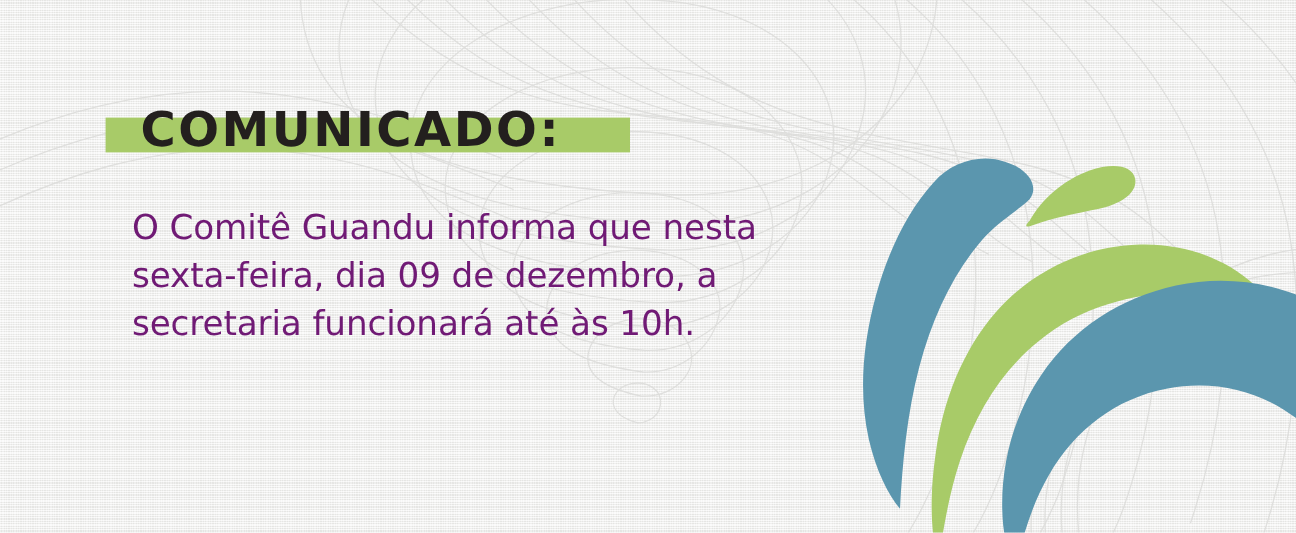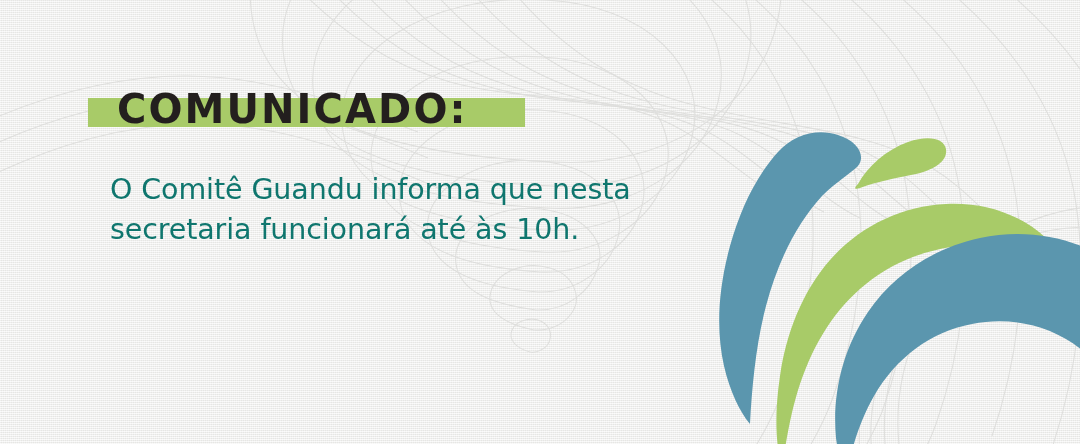--- a/index.html
+++ b/index.html
@@ -84,21 +84,21 @@
     position: absolute;
     left: 110px;
     top: 170px;
     width: 640px;
     margin: 0;
     font-family: "DejaVu Sans", sans-serif;
     font-size: 28.5px;
     font-weight: 400;
     line-height: 40px;
     letter-spacing: -0.1px;
-    color: #0f766e;
+    color: #701a75;
   }
   .body-copy .line { display: block; white-space: nowrap; }
 </style>
 </head>
 <body>
 
 <div class="banner">
 
   <div class="bg-noise"></div>
 
@@ -187,16 +187,17 @@
     </svg>
   </div>
 
   <div class="headline-wrap">
     <div class="headline-bar"></div>
     <h1 class="headline-text">COMUNICADO:</h1>
   </div>
 
   <p class="body-copy">
     <span class="line">O Comitê Guandu informa que nesta</span>
+    <span class="line">sexta-feira, dia 09 de dezembro, a</span>
     <span class="line">secretaria funcionará até às 10h.</span>
   </p>
 
 </div>
 
 </body></html>

